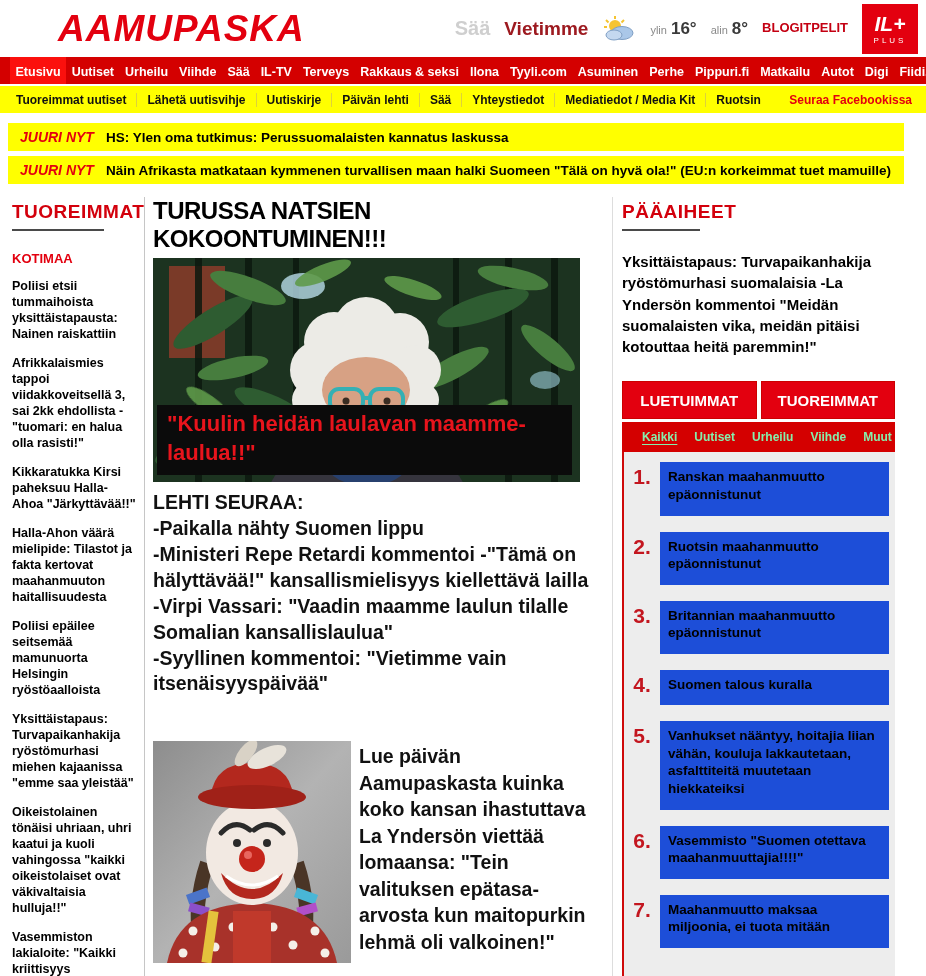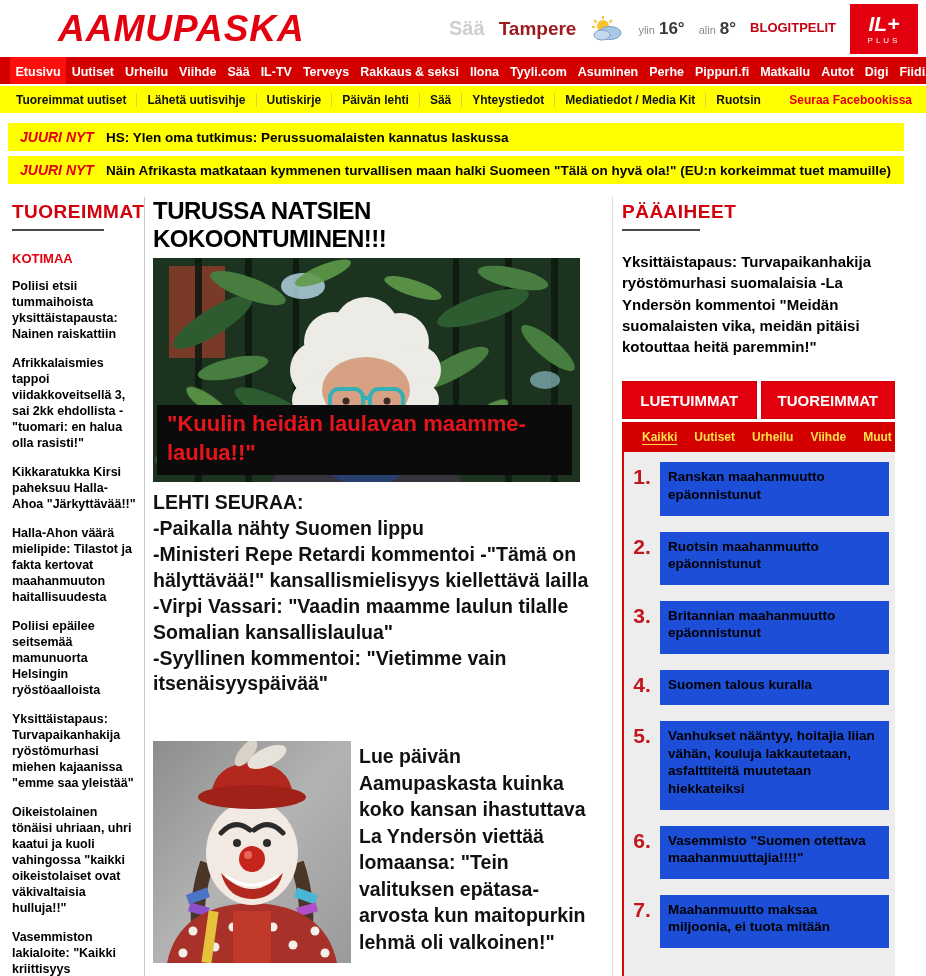--- a/index.html
+++ b/index.html
@@ -12,21 +12,21 @@
   .logo { font-size:37px; font-weight:bold; color:#e3000f; letter-spacing:1px; font-style:italic; cursor:pointer; }
   .mast-right { margin-left:auto; display:flex; align-items:center; gap:14px; }
   .saa-label { color:#cfcfcf; font-size:20px; font-weight:bold; }
   .city { color:#9d1a20; font-size:19px; font-weight:bold; }
   .weather-icon { width:34px; height:26px; }
   .temp { display:flex; align-items:baseline; gap:4px; }
   .temp .t-label { color:#8a8a8a; font-size:11px; }
   .temp .t-value { color:#3a3a3a; font-size:17px; font-weight:bold; }
   .blogit-box { display:flex; flex-direction:row; line-height:1.25; }
   .blogit-box a { color:#c40012; font-size:13px; font-weight:bold; text-decoration:none; cursor:pointer; }
-  .plus-logo { width:68px; height:50px; background:#e3000f; color:#fff; display:flex; flex-direction:column; align-items:center; justify-content:center; cursor:pointer; }
+  .plus-logo { width:56px; height:50px; background:#e3000f; color:#fff; display:flex; flex-direction:column; align-items:center; justify-content:center; cursor:pointer; }
   .plus-main { font-size:21px; font-weight:bold; font-style:italic; line-height:1; }
   .plus-sub { font-size:8px; letter-spacing:3px; margin-top:2px; }
 
   
   .main-nav { background:#d40000; height:27px; display:flex; align-items:stretch; padding-left:10px; white-space:nowrap; }
   .nav-item { color:#fff; font-size:12.5px; font-weight:bold; text-decoration:none; line-height:31px; padding:0 5.5px; cursor:pointer; }
   a.nav-item:nth-of-type(1) { background:#fb100d; }
 
   
   .sub-nav-wrap { margin-top:2px; background:#ffff00; height:27px; display:flex; align-items:center; padding:0 14px 0 6px; }
@@ -60,37 +60,37 @@
   .second-article { margin-top:44px; display:flex; gap:8px; }
   .clown-wrap { flex:0 0 198px; cursor:pointer; }
   .second-text { font-size:19.5px; font-weight:bold; line-height:1.36; color:#111; padding-top:2px; }
 
   .right-col { flex:1; border-left:1px solid #ddd; padding:2px 31px 0 9px; }
   .right-col h2 { color:#d3000c; font-size:19px; letter-spacing:0.5px; margin:2px 0 6px; }
   .lead { font-size:15px; font-weight:bold; line-height:1.42; margin-bottom:24px; cursor:pointer; }
   .btn-row { display:flex; gap:4px; }
   .btn-row button { flex:1; height:38px; background:#e3000f; border:1px solid #c00; color:#fff; font-family:inherit; font-size:15px; font-weight:bold; cursor:pointer; }
   .tabs { margin-top:3px; background:#d40000; height:30px; display:flex; align-items:center; gap:17px; padding-left:20px; }
-  .tab { color:#fde047; font-size:12px; font-weight:bold; text-decoration:none; cursor:pointer; }
+  .tab { color:#86efac; font-size:12px; font-weight:bold; text-decoration:none; cursor:pointer; }
   a.tab:nth-of-type(1) { text-decoration:underline; text-underline-offset:3px; }
   .ranking { list-style:none; background:#ededed; border-left:2px solid #cf0a0a; padding:10px 0 12px; }
   .rank-item { display:flex; margin-bottom:16px; cursor:pointer; }
   .rank-num { flex:0 0 36px; text-align:center; color:#c3161f; font-size:21px; font-weight:bold; padding-top:3px; }
   .rank-text { flex:1; background:#1d4ed8; font-size:13.5px; font-weight:bold; line-height:1.3; padding:6px 8px 12px; margin-right:6px; }
 </style>
 </head>
 <body>
 
 <div class="page">
 
   <header class="masthead">
     <div class="logo">AAMUPASKA</div>
     <div class="mast-right">
       <span class="saa-label">Sää</span>
-      <span class="city">Tampere</span>
+      <span class="city">Vietimme</span>
       <svg class="weather-icon" viewBox="0 0 34 26">
         <circle cx="13" cy="10" r="6" fill="#f5c431"></circle>
         <g stroke="#f5c431" stroke-width="2">
             <line x1="13" y1="0" x2="13" y2="3"></line>
             <line x1="4" y1="4" x2="6.5" y2="6.5"></line>
             <line x1="22" y1="4" x2="19.5" y2="6.5"></line>
             <line x1="2" y1="11" x2="5" y2="11"></line>
           </g>
         <ellipse cx="20" cy="17" rx="11" ry="6.5" fill="#aac7e8" stroke="#7f9fc4" stroke-width="1"></ellipse>
         <ellipse cx="12" cy="19" rx="8" ry="5" fill="#c4d8ef" stroke="#7f9fc4" stroke-width="1"></ellipse>

